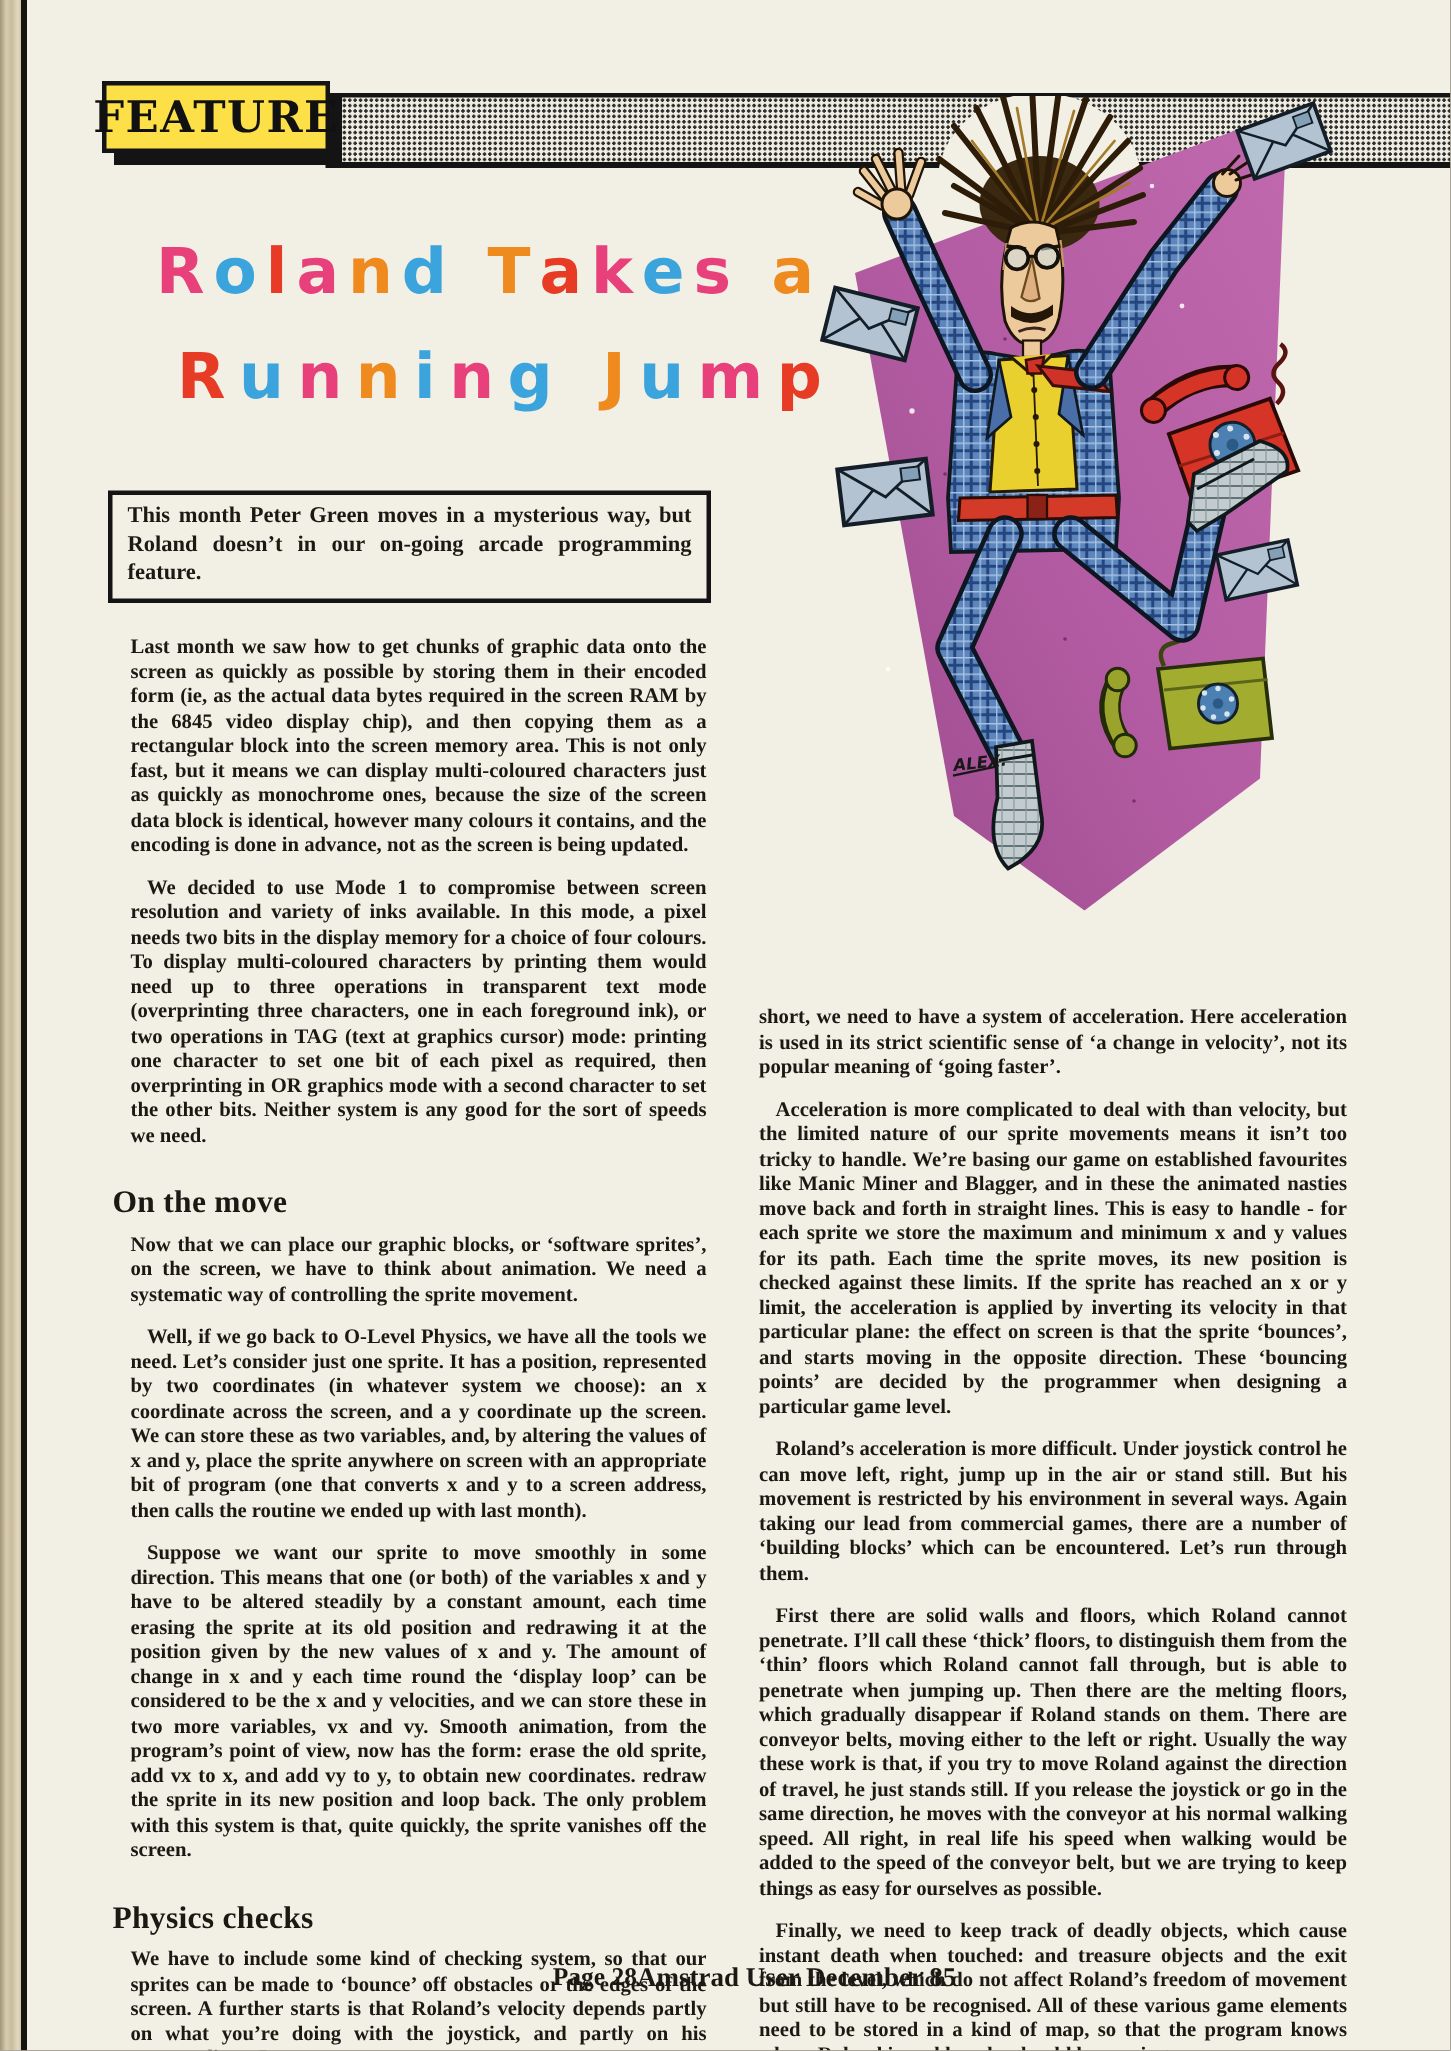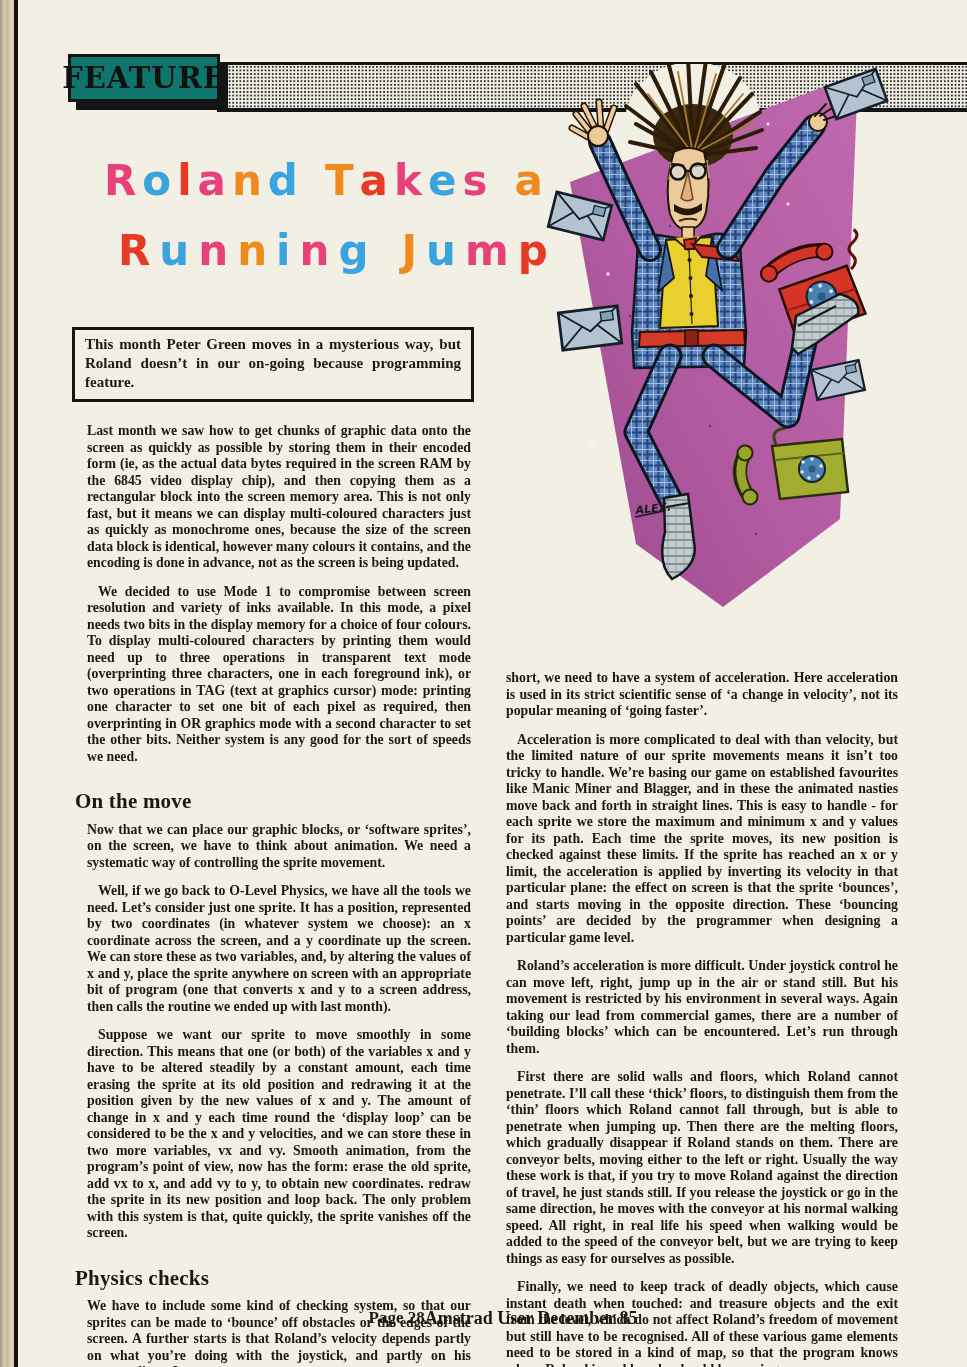--- a/index.html
+++ b/index.html
@@ -3,21 +3,21 @@
 <meta charset="utf-8">
 <style>
   html,body{margin:0;padding:0;background:#6e6a60;}
   .page{position:relative;width:967px;height:1367px;margin:0 auto;background:#f2efe4;
         overflow:hidden;font-family:"Liberation Serif",serif;color:#1c1914;}
   
   .edge-paper{position:absolute;left:0;top:0;width:14px;height:100%;
     background:linear-gradient(90deg,#a2957a 0%,#d8ccb0 30%,#c9bc9e 55%,#e2d8c0 85%,#d3c7aa 100%);}
   .edge-line{position:absolute;left:14px;top:0;width:4px;height:100%;background:#16130e;}
   
-  .feature-badge{position:absolute;left:68px;top:54px;width:146px;height:42px;background:#0f766e;
+  .feature-badge{position:absolute;left:68px;top:54px;width:146px;height:42px;background:#fde047;
     border:3px solid #141414;box-shadow:8px 8px 0 #141414;display:flex;align-items:center;
     justify-content:center;z-index:3;font-family:"DejaVu Serif",serif;font-weight:bold;
     font-size:29px;letter-spacing:1px;color:#111;}
   
   .stripe{position:absolute;left:217px;top:62px;width:750px;height:43px;z-index:1;
     border-top:3px solid #141414;border-bottom:4px solid #141414;
     background-color:#efece1;
     background-image:radial-gradient(circle,#2e2e2e 0.95px,rgba(0,0,0,0) 1.25px);
     background-size:3.6px 3.6px;}
   
@@ -85,21 +85,21 @@
         <span style="color: rgb(232, 64, 122);">n</span>
         <span style="color: rgb(59, 164, 220);">g</span>
         <span class="sp"></span>
         <span style="color: rgb(239, 138, 31);">J</span>
         <span style="color: rgb(59, 164, 220);">u</span>
         <span style="color: rgb(232, 64, 122);">m</span>
         <span style="color: rgb(231, 59, 38);">p</span>
       </div>
   </div>
 
-  <div class="standfirst">This month Peter Green moves in a mysterious way, but Roland doesn’t in our on-going because programming feature.</div>
+  <div class="standfirst">This month Peter Green moves in a mysterious way, but Roland doesn’t in our on-going arcade programming feature.</div>
 
   <div class="col col-left">
       <p>Last month we saw how to get chunks of graphic data onto the screen as quickly as possible by storing them in their encoded form (ie, as the actual data bytes required in the screen RAM by the 6845 video display chip), and then copying them as a rectangular block into the screen memory area. This is not only fast, but it means we can display multi-coloured characters just as quickly as monochrome ones, because the size of the screen data block is identical, however many colours it contains, and the encoding is done in advance, not as the screen is being updated.</p>
       <p class="indent">We decided to use Mode 1 to compromise between screen resolution and variety of inks available. In this mode, a pixel needs two bits in the display memory for a choice of four colours. To display multi-coloured characters by printing them would need up to three operations in transparent text mode (overprinting three characters, one in each foreground ink), or two operations in TAG (text at graphics cursor) mode: printing one character to set one bit of each pixel as required, then overprinting in OR graphics mode with a second character to set the other bits. Neither system is any good for the sort of speeds we need.</p>
       <h2>On the move</h2>
       <p>Now that we can place our graphic blocks, or ‘software sprites’, on the screen, we have to think about animation. We need a systematic way of controlling the sprite movement.</p>
       <p class="indent">Well, if we go back to O-Level Physics, we have all the tools we need. Let’s consider just one sprite. It has a position, represented by two coordinates (in whatever system we choose): an x coordinate across the screen, and a y coordinate up the screen. We can store these as two variables, and, by altering the values of x and y, place the sprite anywhere on screen with an appropriate bit of program (one that converts x and y to a screen address, then calls the routine we ended up with last month).</p>
       <p class="indent">Suppose we want our sprite to move smoothly in some direction. This means that one (or both) of the variables x and y have to be altered steadily by a constant amount, each time erasing the sprite at its old position and redrawing it at the position given by the new values of x and y. The amount of change in x and y each time round the ‘display loop’ can be considered to be the x and y velocities, and we can store these in two more variables, vx and vy. Smooth animation, from the program’s point of view, now has the form: erase the old sprite, add vx to x, and add vy to y, to obtain new coordinates. redraw the sprite in its new position and loop back. The only problem with this system is that, quite quickly, the sprite vanishes off the screen.</p>
       <h2>Physics checks</h2>
       <p>We have to include some kind of checking system, so that our sprites can be made to ‘bounce’ off obstacles or the edges of the screen. A further starts is that Roland’s velocity depends partly on what you’re doing with the joystick, and partly on his surroundings. In</p>

